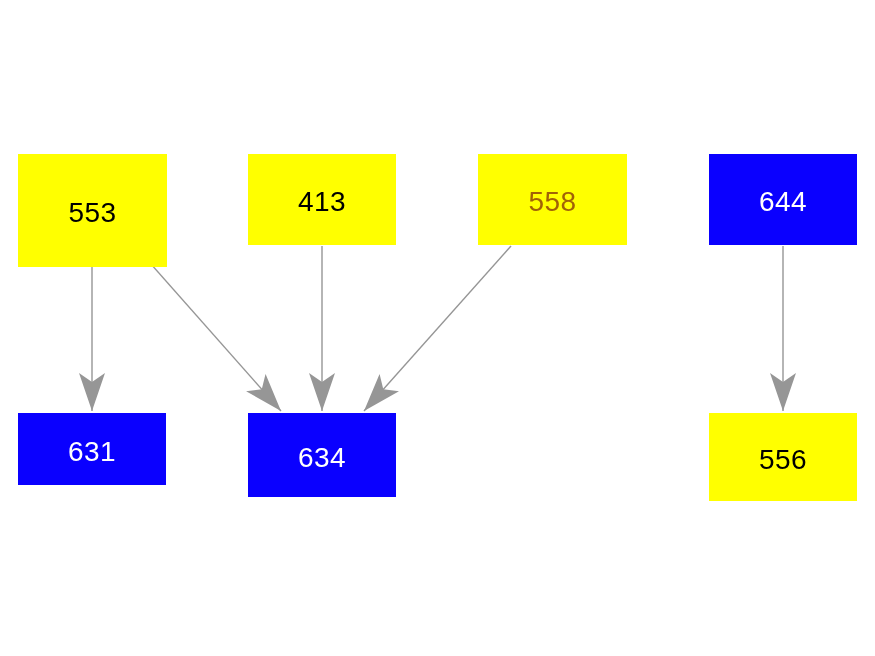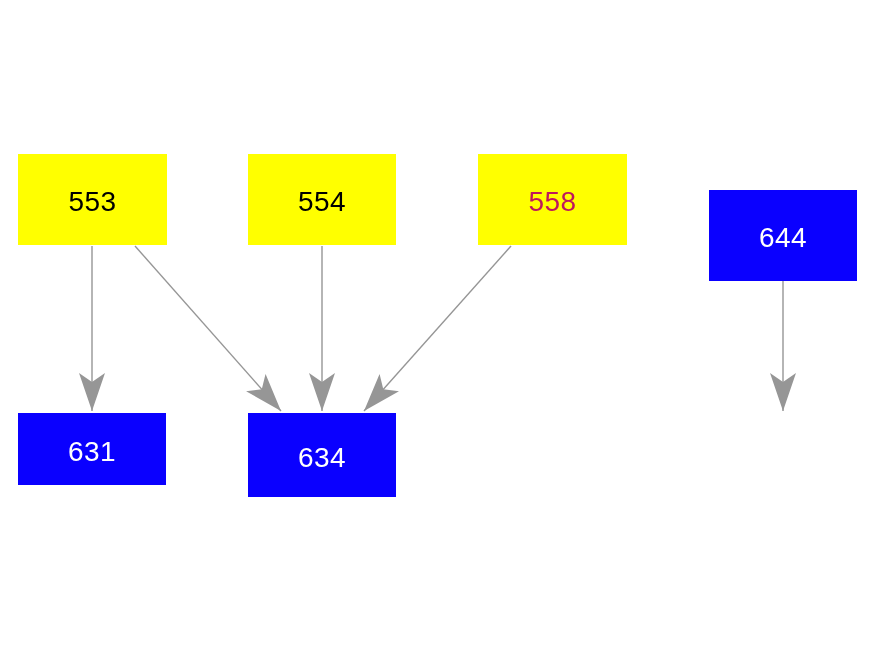--- a/index.html
+++ b/index.html
@@ -47,31 +47,34 @@
       </marker>
     </defs>
     <g id="edge-group">
         <line x1="92" y1="246" x2="92" y2="411" stroke="#969696" stroke-width="1.4" marker-end="url(#arrow-head)"></line>
         <line x1="135" y1="246" x2="281" y2="411" stroke="#969696" stroke-width="1.4" marker-end="url(#arrow-head)"></line>
         <line x1="322" y1="246" x2="322" y2="411" stroke="#969696" stroke-width="1.4" marker-end="url(#arrow-head)"></line>
         <line x1="511" y1="246" x2="364" y2="411" stroke="#969696" stroke-width="1.4" marker-end="url(#arrow-head)"></line>
         <line x1="783" y1="246" x2="783" y2="411" stroke="#969696" stroke-width="1.4" marker-end="url(#arrow-head)"></line>
       </g>
   </svg>
-<div class="node" style="left: 18px; top: 154px; width: 149px; height: 91px; background: rgb(255, 255, 0); color: rgb(0, 0, 0);">
+<div class="node" style="left: 18px; top: 154px; width: 149px; height: 113px; background: rgb(255, 255, 0); color: rgb(0, 0, 0);">
       <span>553</span>
     </div>
     <div class="node" style="left: 248px; top: 154px; width: 148px; height: 91px; background: rgb(255, 255, 0); color: rgb(0, 0, 0);">
-      <span>554</span>
+      <span>413</span>
     </div>
-    <div class="node" style="left: 478px; top: 154px; width: 149px; height: 91px; background: rgb(255, 255, 0); color: #be185d;">
+    <div class="node" style="left: 478px; top: 154px; width: 149px; height: 91px; background: rgb(255, 255, 0); color: #a16207;">
       <span>558</span>
     </div>
-    <div class="node" style="left: 709px; top: 154px; width: 148px; height: 91px; background: rgb(10, 0, 255); color: rgb(255, 255, 255); margin-top: 36px;">
+    <div class="node" style="left: 709px; top: 154px; width: 148px; height: 91px; background: rgb(10, 0, 255); color: rgb(255, 255, 255);">
       <span>644</span>
     </div>
     <div class="node" style="left: 18px; top: 413px; width: 148px; height: 72px; background: rgb(10, 0, 255); color: rgb(255, 255, 255);">
       <span>631</span>
     </div>
     <div class="node" style="left: 248px; top: 413px; width: 148px; height: 84px; background: rgb(10, 0, 255); color: rgb(255, 255, 255);">
       <span>634</span>
     </div>
+    <div class="node" style="left: 709px; top: 413px; width: 148px; height: 88px; background: rgb(255, 255, 0); color: rgb(0, 0, 0);">
+      <span>556</span>
+    </div>
   </div>
 
 </body></html>

